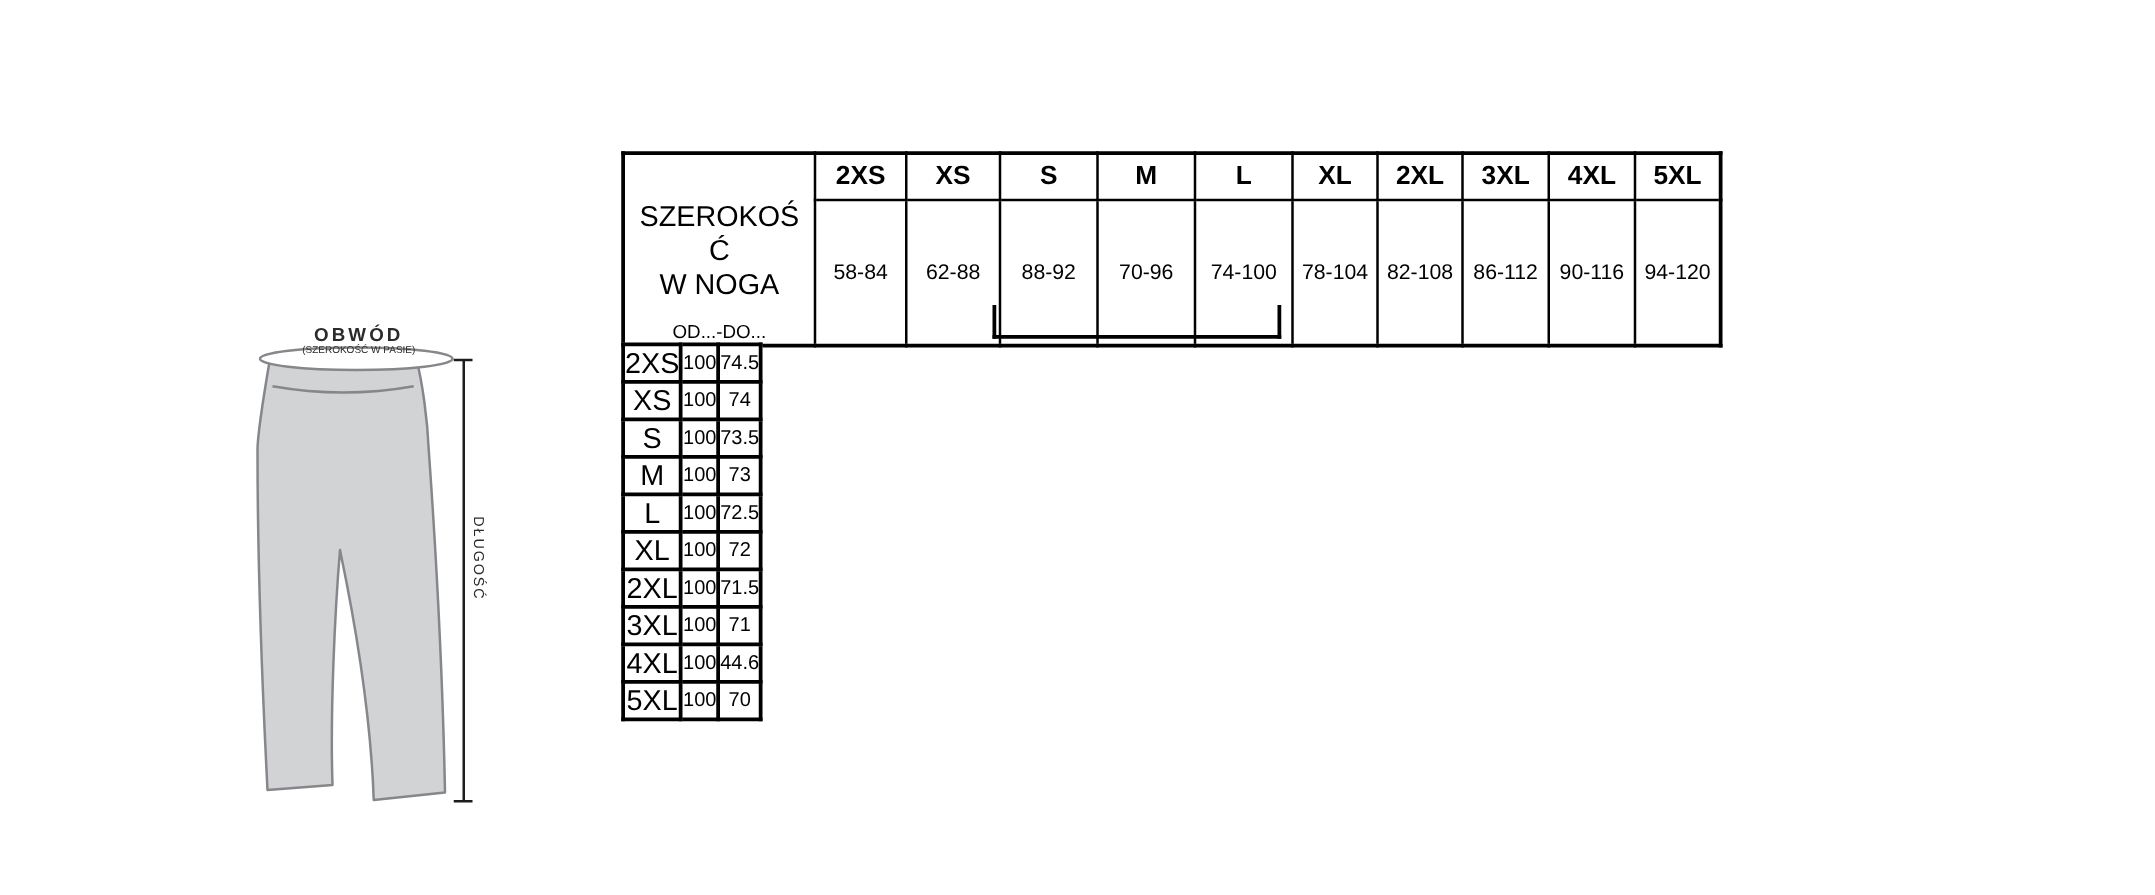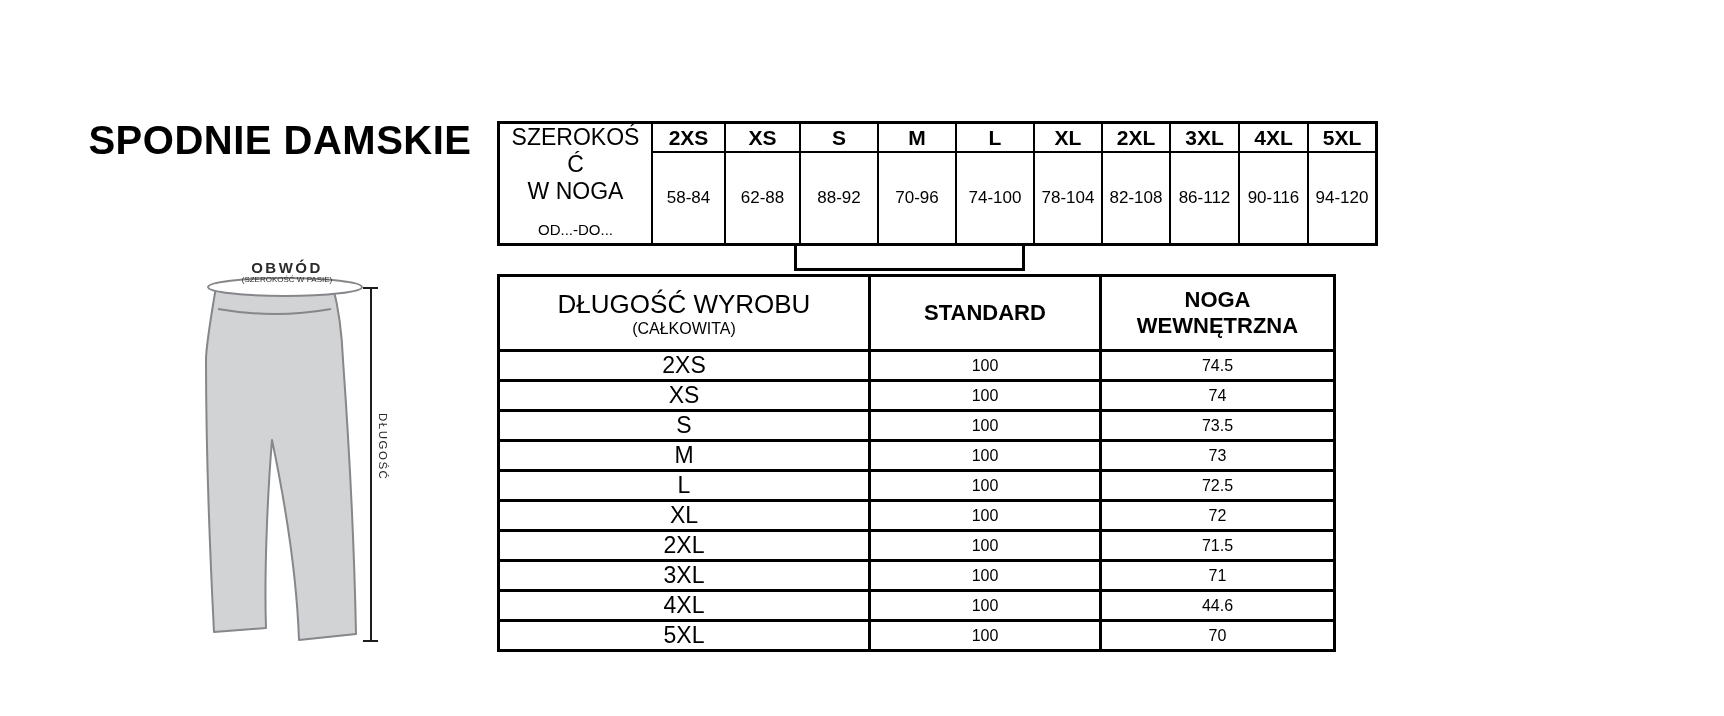--- a/index.html
+++ b/index.html
@@ -19,21 +19,21 @@
   .diagram { position:absolute; left:148px; top:232px; }
 
   
   table { border-collapse:collapse; table-layout:fixed; position:absolute; background:#fff; }
   td { text-align:center; vertical-align:middle; padding:0; }
 
   
   .wtable { left:497px; top:121px; border:3px solid #000; }
   .wtable td { border:2px solid #000; }
   .wtable .hdr-cell { width:151px; vertical-align:top; }
-  .wtable .hdr-inner { padding-top:0; }
+  .wtable .hdr-inner { padding-top:0;margin-top:36px; }
   .wtable .hdr-line { font-size:23px; line-height:27px; font-weight:normal; }
   .wtable .hdr-sub  { font-size:15px; line-height:18px; margin-top:16px; }
   .wtable .size-cell { height:27px; font-weight:bold; font-size:21px; }
   .wtable .range-cell { height:90px; font-size:17px; font-weight:normal; }
 
   
   .conn-v { position:absolute; width:3px; background:#000; }
   .conn-h { position:absolute; height:3px; background:#000; }
 
   
@@ -47,21 +47,20 @@
   .ltable .size-row td { height:25px; }
   .ltable .rsize { font-size:23px; }
   .ltable .rval  { font-size:16px; }
 </style>
 </head>
 <body>
 
 <div class="canvas">
 
   <div class="title">
-    <div>SPODNIE DAMSKIE</div>
   </div>
 
   <svg class="diagram" width="250" height="420" viewBox="0 0 250 420">
 
     <path stroke-width="2" stroke-linejoin="round" d="M68,55
              C62,90 58,118 58,128
              C58,210 62,322 66,400
              L118,396
              C116,338 120,256 124,208
              C129,232 148,322 151,408
@@ -119,28 +118,20 @@
     </tr>
   </tbody>
     </table>
 
   <div class="conn-v" style="left:794px; top:244px; height:27px;"></div>
   <div class="conn-v" style="left:1022px; top:244px; height:27px;"></div>
   <div class="conn-h" style="left:794px; top:268px; width:231px;"></div>
 
   <table class="ltable">
     <tbody>
-        <tr>
-      <td class="h1">
-        <div class="h1-main">DŁUGOŚĆ WYROBU</div>
-        <div class="h1-sub">(CAŁKOWITA)</div>
-      </td>
-      <td class="h2">STANDARD</td>
-      <td class="h3">NOGA WEWNĘTRZNA</td>
-    </tr>
     <tr class="size-row">
       <td class="rsize">2XS</td>
       <td class="rval">100</td>
       <td class="rval">74.5</td>
     </tr>
     <tr class="size-row">
       <td class="rsize">XS</td>
       <td class="rval">100</td>
       <td class="rval">74</td>
     </tr>

